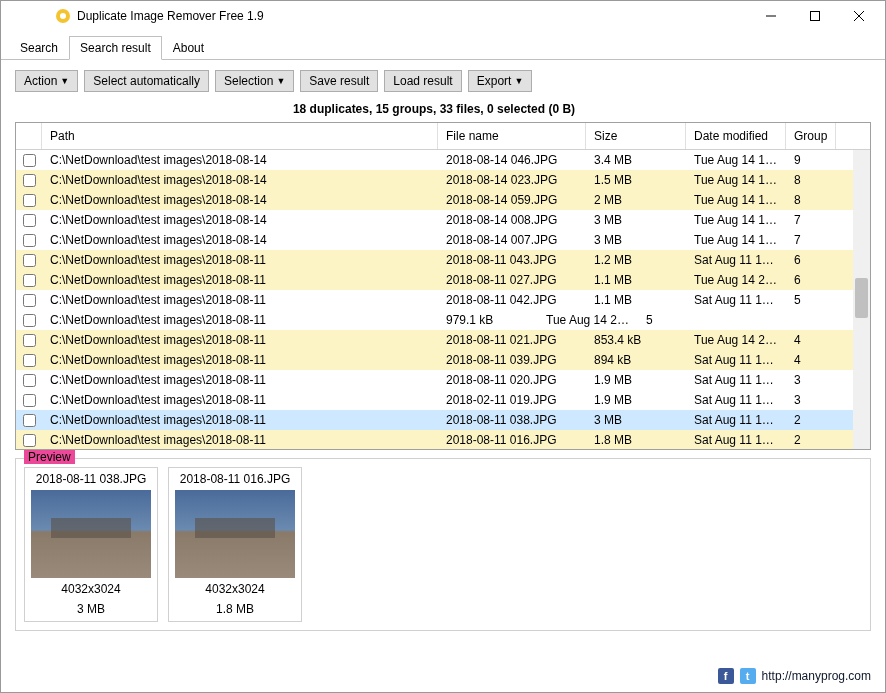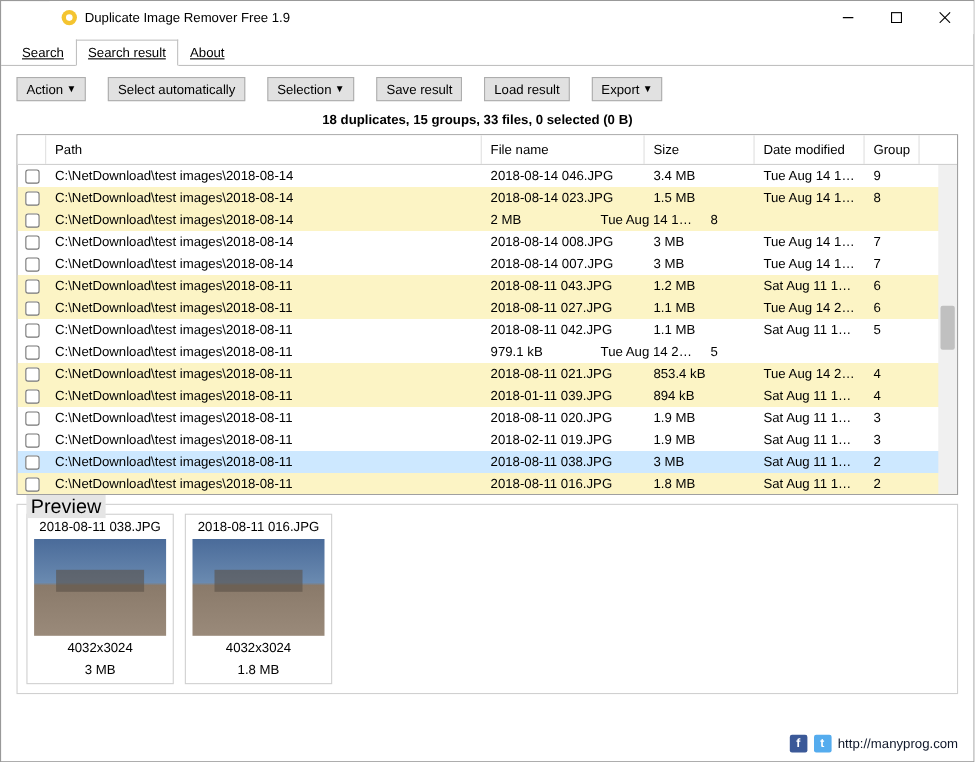--- a/index.html
+++ b/index.html
@@ -4,44 +4,44 @@
 <style>
 * { box-sizing: border-box; margin: 0; padding: 0; }
 body { font-family: 'Segoe UI', Tahoma, sans-serif; font-size: 12px; background: #fff; color: #000; }
 .window { width: 886px; height: 693px; border: 1px solid #999; display: flex; flex-direction: column; background: #fff; }
 .titlebar { height: 30px; display: flex; align-items: center; padding: 0 4px; background: #fff; margin-left: 44px; }
 .titlebar-icon { width: 16px; height: 16px; margin: 0 6px; }
 .titlebar-title { flex: 1; font-size: 12px; }
 .win-controls { display: flex; }
 .win-btn { width: 44px; height: 30px; display: flex; align-items: center; justify-content: center; cursor: pointer; }
 .tabs { display: flex; padding: 4px 8px 0 8px; border-bottom: 1px solid #c0c0c0; }
-.tab { padding: 4px 10px; cursor: pointer; border: 1px solid transparent; position: relative; top: 1px; text-decoration: underline; }
+.tab { padding: 4px 10px; cursor: pointer; border: 1px solid transparent; position: relative; top: 1px; }
 .tab.active { border: 1px solid #c0c0c0; border-bottom: 1px solid #fff; background: #fff; }
-.toolbar { display: flex; gap: 20px; padding: 10px 14px 6px 14px; }
+.toolbar { display: flex; gap: 6px; padding: 10px 14px 6px 14px; }
 .tbtn { border: 1px solid #adadad; background: #e1e1e1; padding: 3px 8px; font-size: 12px; cursor: pointer; display: flex; align-items: center; gap: 3px; }
 .caret { font-size: 9px; }
 .summary { text-align: center; font-weight: bold; padding: 4px 18px 6px 0; }
 .grid-wrap { margin: 0 14px; border: 1px solid #a0a0a0; height: 328px; display: flex; flex-direction: column; }
 .grid-head { display: flex; background: #fff; border-bottom: 1px solid #d0d0d0; }
 .gh { padding: 6px 8px; border-right: 1px solid #e0e0e0; font-weight: normal; }
 .grid-body { flex: 1; overflow: hidden; position: relative; }
 .row { display: flex; align-items: center; height: 20px; }
 .row.alt { background: #fcf4c5; }
 .row.sel { background: #cde8ff; }
 .cell { padding: 2px 8px; white-space: nowrap; overflow: hidden; text-overflow: ellipsis; }
 .c-chk { width: 26px; flex: none; display: flex; align-items: center; justify-content: center; }
 .c-path { width: 396px; }
 .c-file { width: 148px; }
 .c-size { width: 100px; }
 .c-date { width: 100px; }
 .c-group { width: 50px; }
 .grid-scroll { width: 17px; background: #f0f0f0; position: absolute; right: 0; top: 0; bottom: 0; }
 .thumb { position: absolute; right: 2px; width: 13px; background: #c0c0c0; border-radius: 2px; }
 .preview { margin: 8px 14px 6px 14px; border: 1px solid #d0d0d0; padding: 2px 8px 8px 8px; position: relative; }
-.preview-label { position: absolute; top: -9px; left: 8px; background: #e5e5e5; padding: 0 4px; font-size: 18px; }
+.preview-label { position: absolute; top: -9px; left: 8px; background: #ec4899; padding: 0 4px; font-size: 12px; }
 .thumbs { display: flex; gap: 10px; margin-top: 6px; }
 .thumb-card { border: 1px solid #d0d0d0; width: 134px; text-align: center; padding-bottom: 4px; }
 .thumb-name { padding: 4px; font-size: 12px; }
 .thumb-img { width: 120px; height: 88px; margin: 0 auto; background: linear-gradient(to bottom, #4a6b9a 0%, #6a8ab0 45%, #8a7a6a 48%, #9a8a7a 100%); position: relative; }
 .thumb-img::before { content: ''; position: absolute; top: 28px; left: 20px; width: 80px; height: 20px; background: rgba(90,80,70,0.6); }
 .thumb-meta { font-size: 12px; line-height: 1.3; margin-top: 4px; }
 .footer { display: flex; justify-content: flex-end; align-items: center; gap: 6px; padding: 4px 14px 8px 0; margin-top: auto; }
 .fb { width: 16px; height: 16px; background: #3b5998; color: #fff; font-size: 11px; font-weight: bold; display: flex; align-items: center; justify-content: center; border-radius: 2px; }
 .tw { width: 16px; height: 16px; background: #55acee; color: #fff; font-size: 11px; font-weight: bold; display: flex; align-items: center; justify-content: center; border-radius: 2px; }
 .footer a { color: #0f172a; text-decoration: none; font-size: 12px; }
@@ -134,20 +134,21 @@
           <div class="cell c-file">2018-08-14 023.JPG</div>
           <div class="cell c-size">1.5 MB</div>
           <div class="cell c-date">Tue Aug 14 15:...</div>
           <div class="cell c-group">8</div>
         </div>
         <div class="row alt">
           <div class="cell c-chk">
             <input type="checkbox" style="">
           </div>
           <div class="cell c-path">C:\NetDownload\test images\2018-08-14</div>
+          <div class="cell c-file">2018-08-14 059.JPG</div>
           <div class="cell c-size">2 MB</div>
           <div class="cell c-date">Tue Aug 14 15:...</div>
           <div class="cell c-group">8</div>
         </div>
         <div class="row">
           <div class="cell c-chk">
             <input type="checkbox" style="">
           </div>
           <div class="cell c-path">C:\NetDownload\test images\2018-08-14</div>
           <div class="cell c-file">2018-08-14 008.JPG</div>
@@ -212,21 +213,21 @@
           <div class="cell c-file">2018-08-11 021.JPG</div>
           <div class="cell c-size">853.4 kB</div>
           <div class="cell c-date">Tue Aug 14 22:...</div>
           <div class="cell c-group">4</div>
         </div>
         <div class="row alt">
           <div class="cell c-chk">
             <input type="checkbox" style="">
           </div>
           <div class="cell c-path">C:\NetDownload\test images\2018-08-11</div>
-          <div class="cell c-file">2018-01-11 039.JPG</div>
+          <div class="cell c-file">2018-08-11 039.JPG</div>
           <div class="cell c-size">894 kB</div>
           <div class="cell c-date">Sat Aug 11 19:...</div>
           <div class="cell c-group">4</div>
         </div>
         <div class="row">
           <div class="cell c-chk">
             <input type="checkbox" style="">
           </div>
           <div class="cell c-path">C:\NetDownload\test images\2018-08-11</div>
           <div class="cell c-file">2018-08-11 020.JPG</div>

